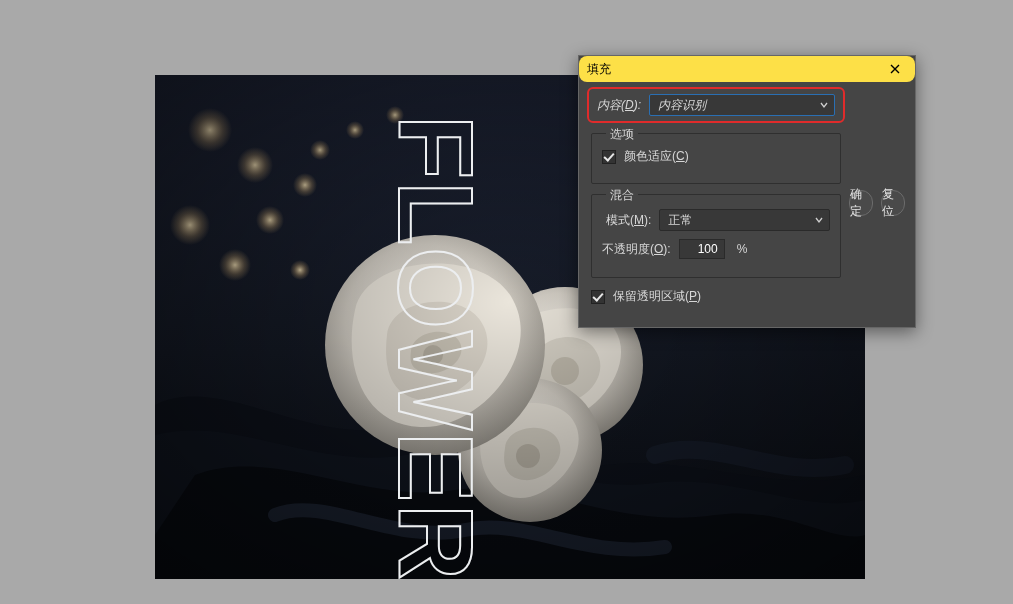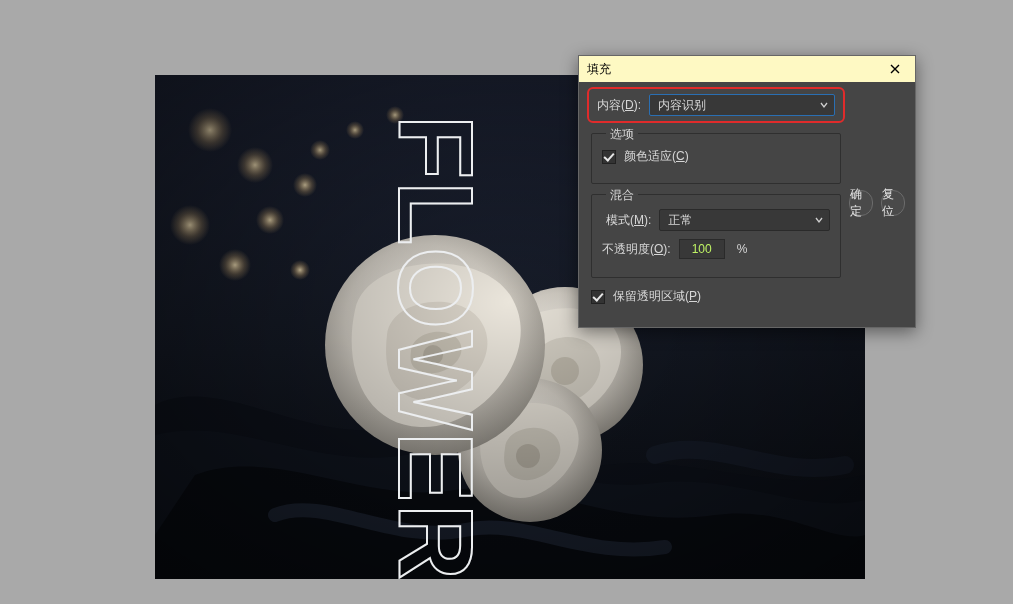--- a/index.html
+++ b/index.html
@@ -41,39 +41,40 @@
       left: 578px;
       top: 55px;
       width: 338px;
       background: #454545;
       border: 1px solid #666;
       box-shadow: 0 4px 16px rgba(0,0,0,.45);
       color: #d7d7d7;
     }
     .titlebar {
       height: 26px;
-      background: #fef9c3;
+      background: #fde047;
       color: #000;
       display: flex;
       align-items: center;
       padding: 12px 8px;
       font-size: 12px;
+      border-radius: 8px;
     }
     .titlebar .spacer { flex: 1; }
     .close-btn {
       width: 24px; height: 20px;
       display: flex; align-items: center; justify-content: center;
       cursor: pointer;
     }
     .close-btn svg { width: 10px; height: 10px; }
     .body { display: flex; padding: 10px 10px 14px 12px; gap: 8px; }
     .left-col { flex: 1; }
     .right-col { width: 56px; display: flex; gap: 8px; align-items: center; }
     .row { display: flex; align-items: center; gap: 8px; margin-bottom: 8px; }
-    .content-row { border: 2px solid #e02b2b; border-radius: 6px; padding: 5px 8px; margin: -5px -4px 10px -4px; }
+    .content-row { border: 2px solid #e02b2b; border-radius: 6px; padding: 5px 8px; margin: -5px -4px 10px -4px; font-style: italic; }
     .label { color: #d7d7d7; white-space: nowrap; }
     .shortcut { text-decoration: underline; }
     .dropdown {
       position: relative;
       height: 22px;
       background: #383838;
       border: 1px solid #2a2a2a;
       border-radius: 2px;
       display: flex;
       align-items: center;
@@ -84,22 +85,22 @@
     }
     .dropdown.highlight { border: 1px solid #2a6fb3; }
     .dropdown .chev {
       position: absolute; right: 6px; top: 50%; transform: translateY(-50%);
     }
     .dropdown .chev svg { width: 8px; height: 8px; display: block; }
     .num-input {
       width: 46px; height: 20px;
       background: #383838;
       border: 1px solid #2a2a2a;
-      color: #bef264;
-      text-align: center;
+      color: #ffffff;
+      text-align: right;
       padding: 0 6px;
       font-size: 12px;
     }
     .group {
       border: 1px solid #2f2f2f;
       border-radius: 2px;
       padding: 14px 10px 10px 10px;
       margin: 0 0 10px 0;
       position: relative;
     }

